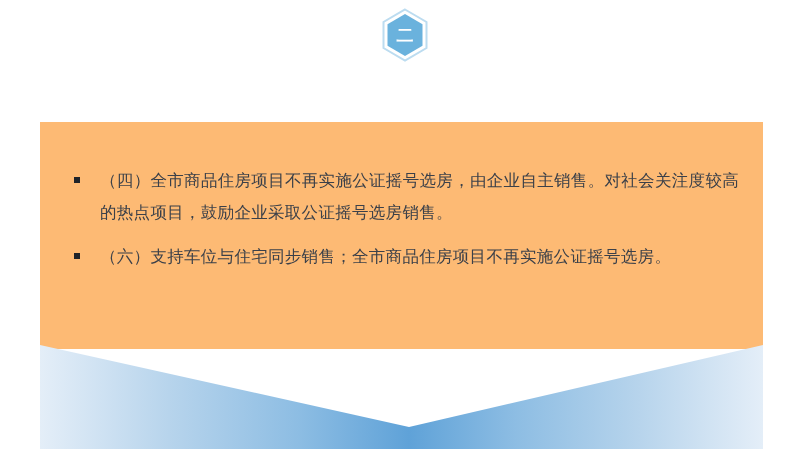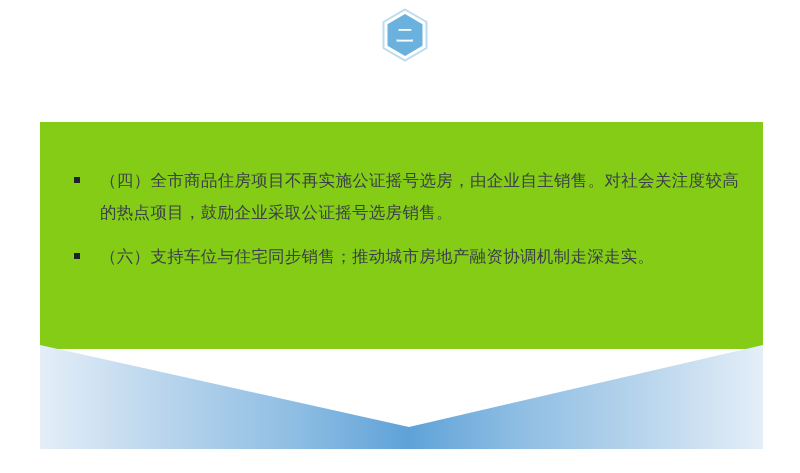--- a/index.html
+++ b/index.html
@@ -95,21 +95,21 @@
     white-space: nowrap;
   }
 
   
   .content-panel {
     position: absolute;
     left: 40px;
     top: 122px;
     width: 723px;
     height: 227px;
-    background: #84cc16;
+    background: #fdba74;
   }
 
   .bullet-list {
     position: absolute;
     left: 32px;
     top: 42px;
     right: 24px;
   }
   .bullet-item {
     position: relative;
@@ -179,21 +179,21 @@
     <div class="bullet-list">
 
       <div class="bullet-item">
         <span class="bullet-marker"></span>
         <span>（四）全市商品住房项目不再实施公证摇号选房，由企业自主销售。对社会关注度较高的热点项目，鼓励企业采取公证摇号选房销售。</span>
       </div>
 
 
       <div class="bullet-item">
         <span class="bullet-marker"></span>
-        <span>（六）支持车位与住宅同步销售；推动城市房地产融资协调机制走深走实。</span>
+        <span>（六）支持车位与住宅同步销售；全市商品住房项目不再实施公证摇号选房。</span>
       </div>
 
     </div>
   </div>
 
   <div class="wedge wedge-left"></div>
   <div class="wedge wedge-right"></div>
 
 </div>
 

